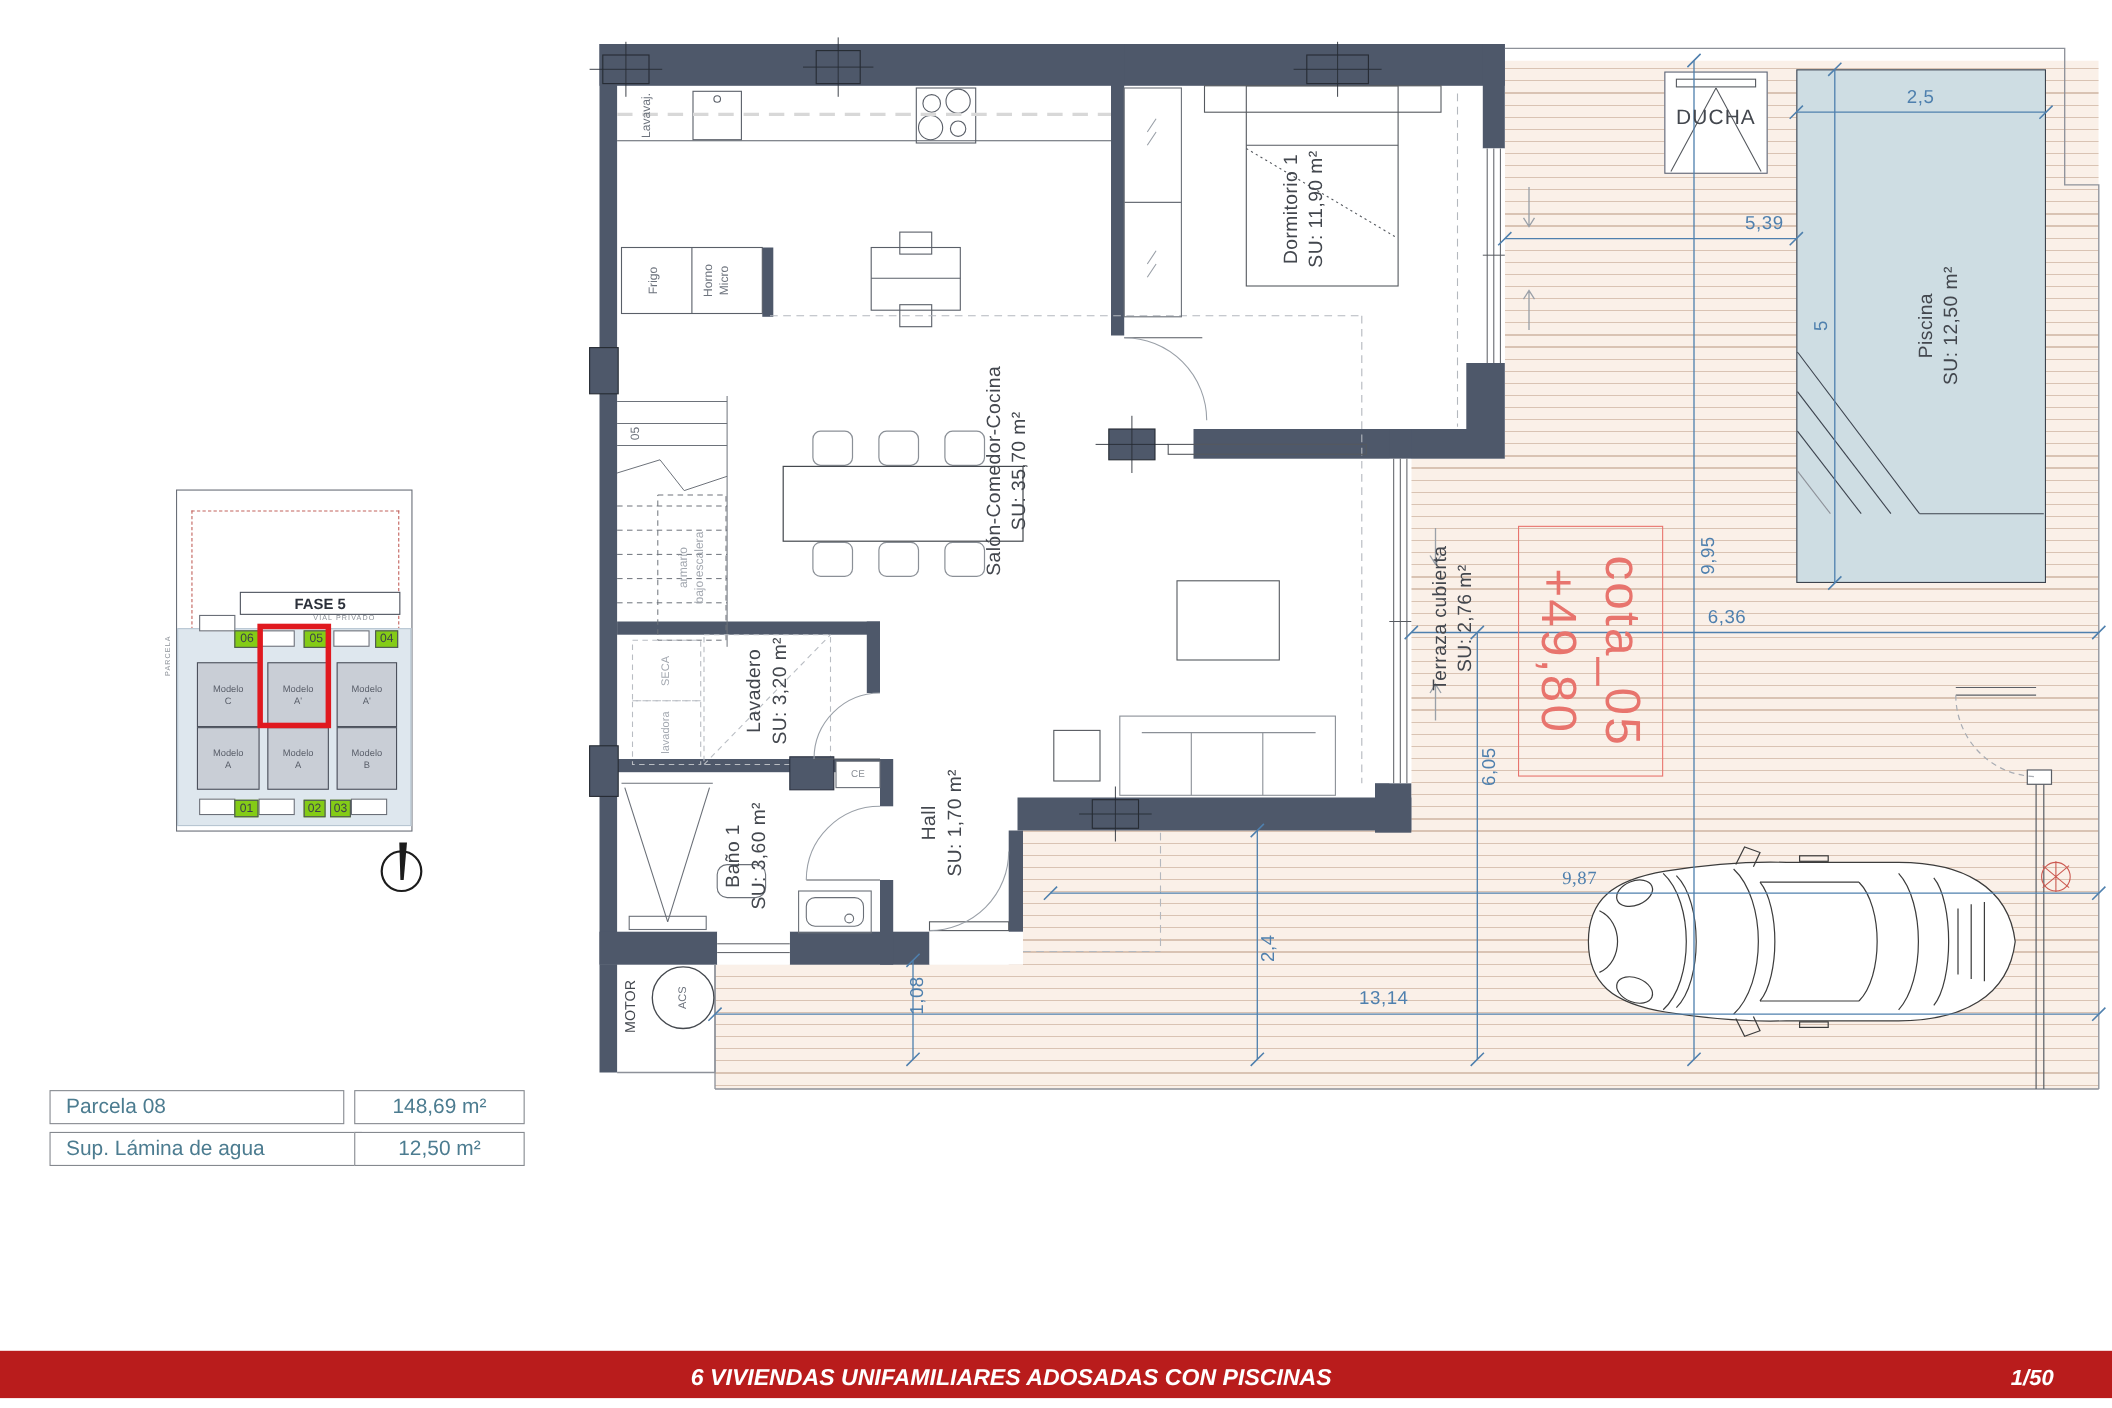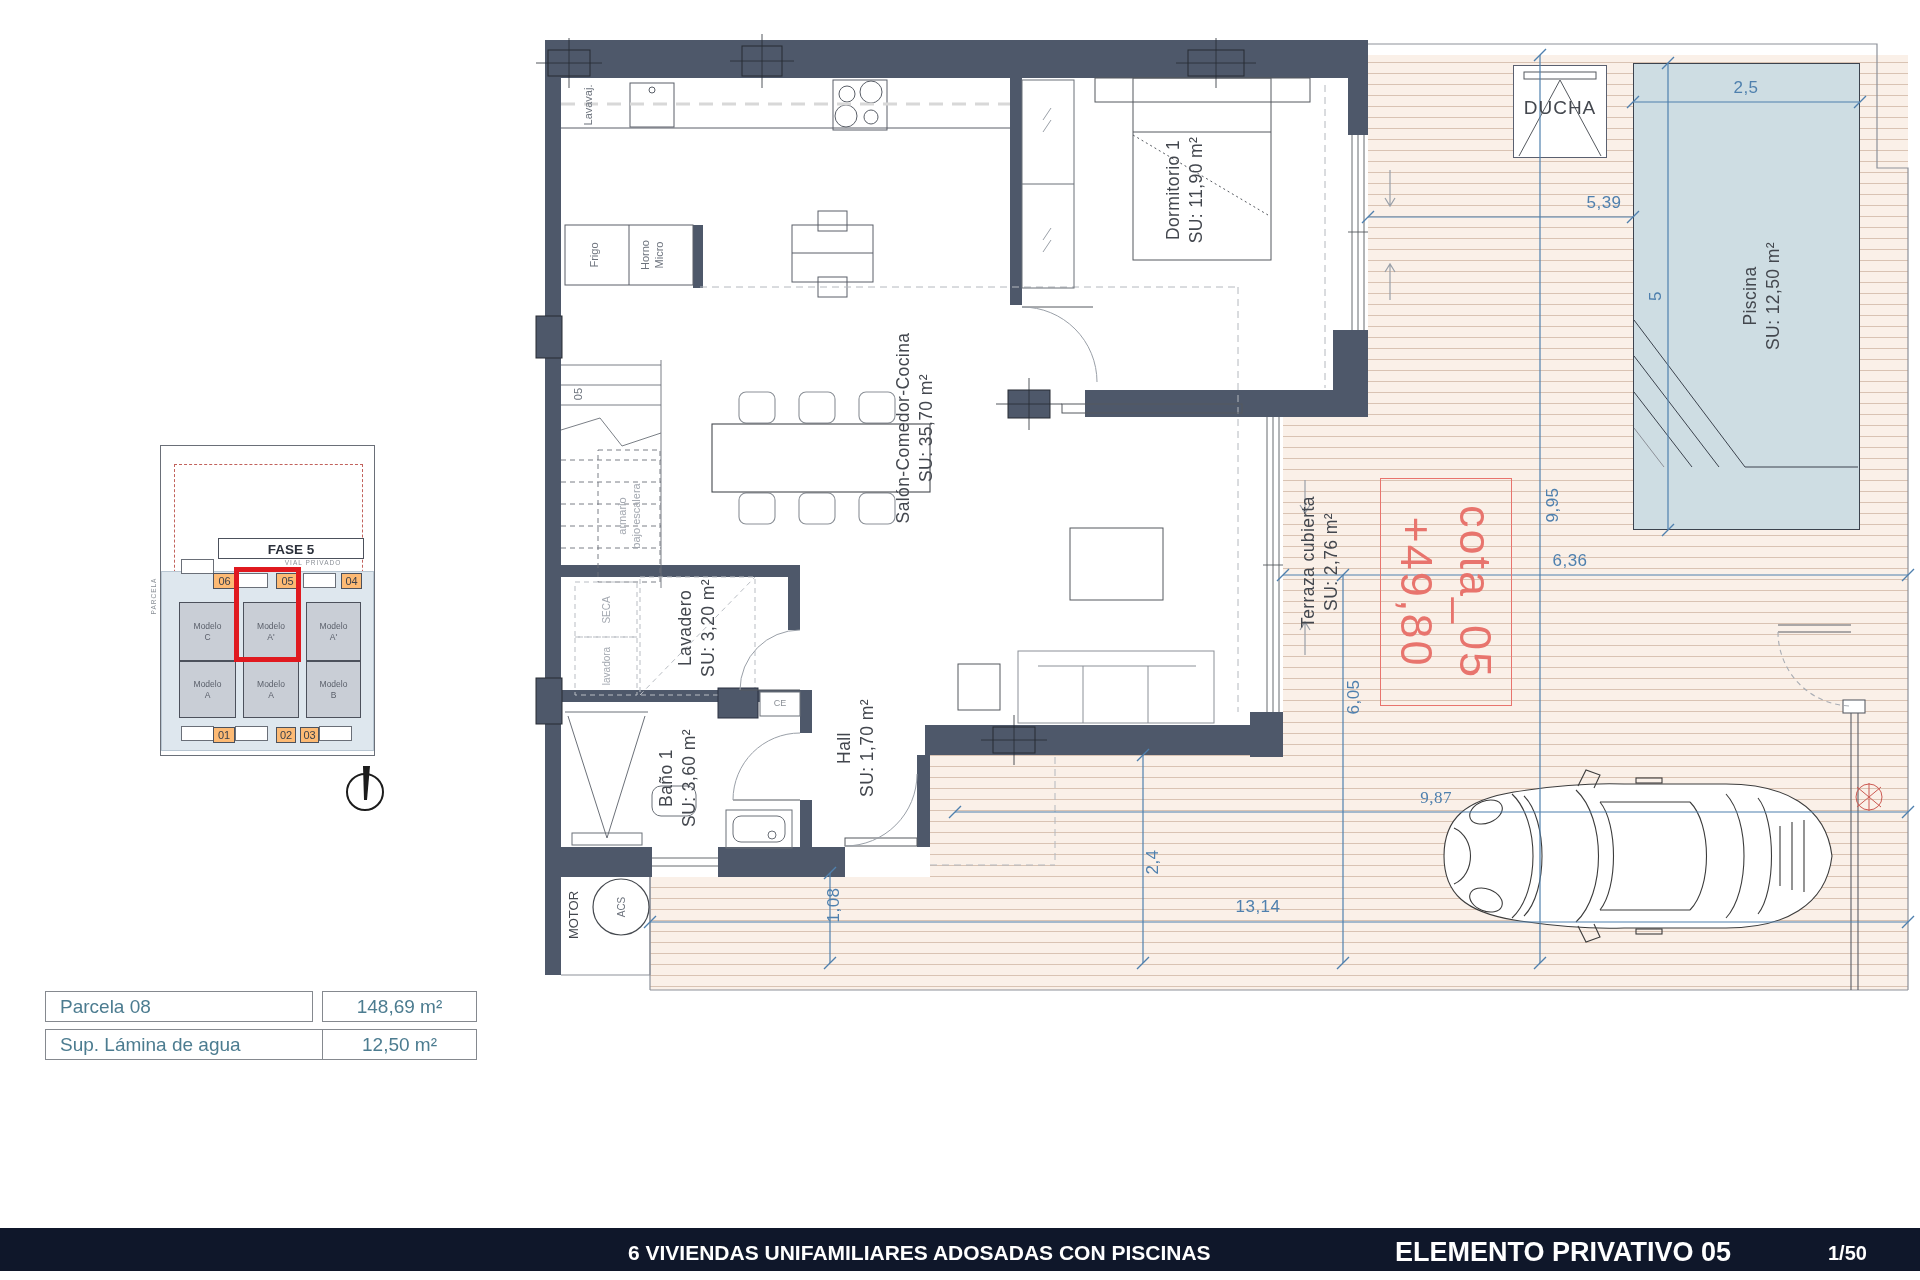--- a/index.html
+++ b/index.html
@@ -25,34 +25,34 @@
         border:1.5px solid #3c434e;box-sizing:border-box;}
   .glass{position:absolute;background:#ffffff;}
   .cotabox{position:absolute;left:1380px;top:478px;width:132px;height:228px;
            border:1.5px solid #E8746D;box-sizing:border-box;}
   .cotatext{position:absolute;left:50%;top:50%;transform:translate(-50%,-50%) rotate(90deg);
             white-space:nowrap;color:#E8746D;font-size:45px;letter-spacing:2px;line-height:1.32;text-align:center;}
   .sitewrap{position:absolute;left:160px;top:445px;width:215px;height:311px;border:1px solid #6a6f78;
             background:#fff;box-sizing:border-box;}
   .reddash{position:absolute;left:13px;top:18px;width:189px;height:280px;border:1.5px dashed #C2625C;box-sizing:border-box;}
   .bluezone{position:absolute;left:0px;top:125px;width:213px;height:180px;background:#DEE7EE;border:0.5px solid #b8c6d2;box-sizing:border-box;}
-  .plotnum{position:absolute;border:1px solid #4c515c;background:#fdba74;font-size:11px;color:#3c414b;
+  .plotnum{position:absolute;border:1px solid #4c515c;background:#84cc16;font-size:11px;color:#3c414b;
            text-align:center;line-height:15px;box-sizing:border-box;}
   .house{position:absolute;background:#C9CED6;border:1px solid #4c515c;box-sizing:border-box;
          display:flex;align-items:center;justify-content:center;text-align:center;
          font-size:8.5px;color:#5a5f6a;line-height:1.25;}
   .smallpool{position:absolute;border:1px solid #6a6f78;background:#fff;box-sizing:border-box;}
   .fasebox{position:absolute;left:57px;top:92px;width:146px;height:21px;border:1px solid #4c515c;background:#fff;
            text-align:center;font-size:13.5px;font-weight:bold;color:#2b303a;line-height:21px;box-sizing:border-box;}
   .vialtext{position:absolute;left:102px;top:113px;width:100px;text-align:center;font-size:6.5px;color:#8b9097;letter-spacing:1px;}
   .tbl-h{position:absolute;left:45px;top:952px;width:432px;height:32px;border:1.2px solid #555a60;background:#fff;
          text-align:center;font-weight:bold;font-size:20px;color:#215E7D;line-height:31px;box-sizing:border-box;}
   .tbl-c{position:absolute;border:1px solid #85898f;background:#fff;font-size:19px;color:#4C7C90;
          line-height:29px;box-sizing:border-box;}
-  .footer{position:absolute;left:0;top:1228px;width:1920px;height:43px;background:#0f172a;}
+  .footer{position:absolute;left:0;top:1228px;width:1920px;height:43px;background:#b91c1c;font-style:italic;}
   .footer span{position:absolute;color:#ffffff;font-weight:bold;white-space:nowrap;}
   svg.ov{position:absolute;left:0;top:0;pointer-events:none;}
 </style>
 </head>
 <body>
 
 <div id="canvas">
 
   <div class="deck"></div>
 
@@ -410,17 +410,16 @@
     <div class="vtext" style="left:-7px;top:150px;font-size:6.5px;color:#8b9097;letter-spacing:1px;">PARCELA</div>
   </div>
 
   <div class="tbl-c" style="left:45px;top:991px;width:268px;height:31px;padding-left:14px;">Parcela 08</div>
   <div class="tbl-c" style="left:322px;top:991px;width:155px;height:31px;text-align:center;">148,69 m²</div>
   <div class="tbl-c" style="left:45px;top:1029px;width:284px;height:31px;padding-left:14px;">Sup. Lámina de agua</div>
   <div class="tbl-c" style="left:322px;top:1029px;width:155px;height:31px;text-align:center;">12,50 m²</div>
 
   <div class="footer">
     <span style="left:628px;top:13px;font-size:21px;">6 VIVIENDAS UNIFAMILIARES ADOSADAS CON PISCINAS</span>
-    <span style="left:1395px;top:9px;font-size:27px;">ELEMENTO PRIVATIVO 05</span>
     <span style="left:1786px;top:14px;font-size:20px;margin-left:42px;">1/50</span>
   </div>
 
 </div>
 
 </body></html>

